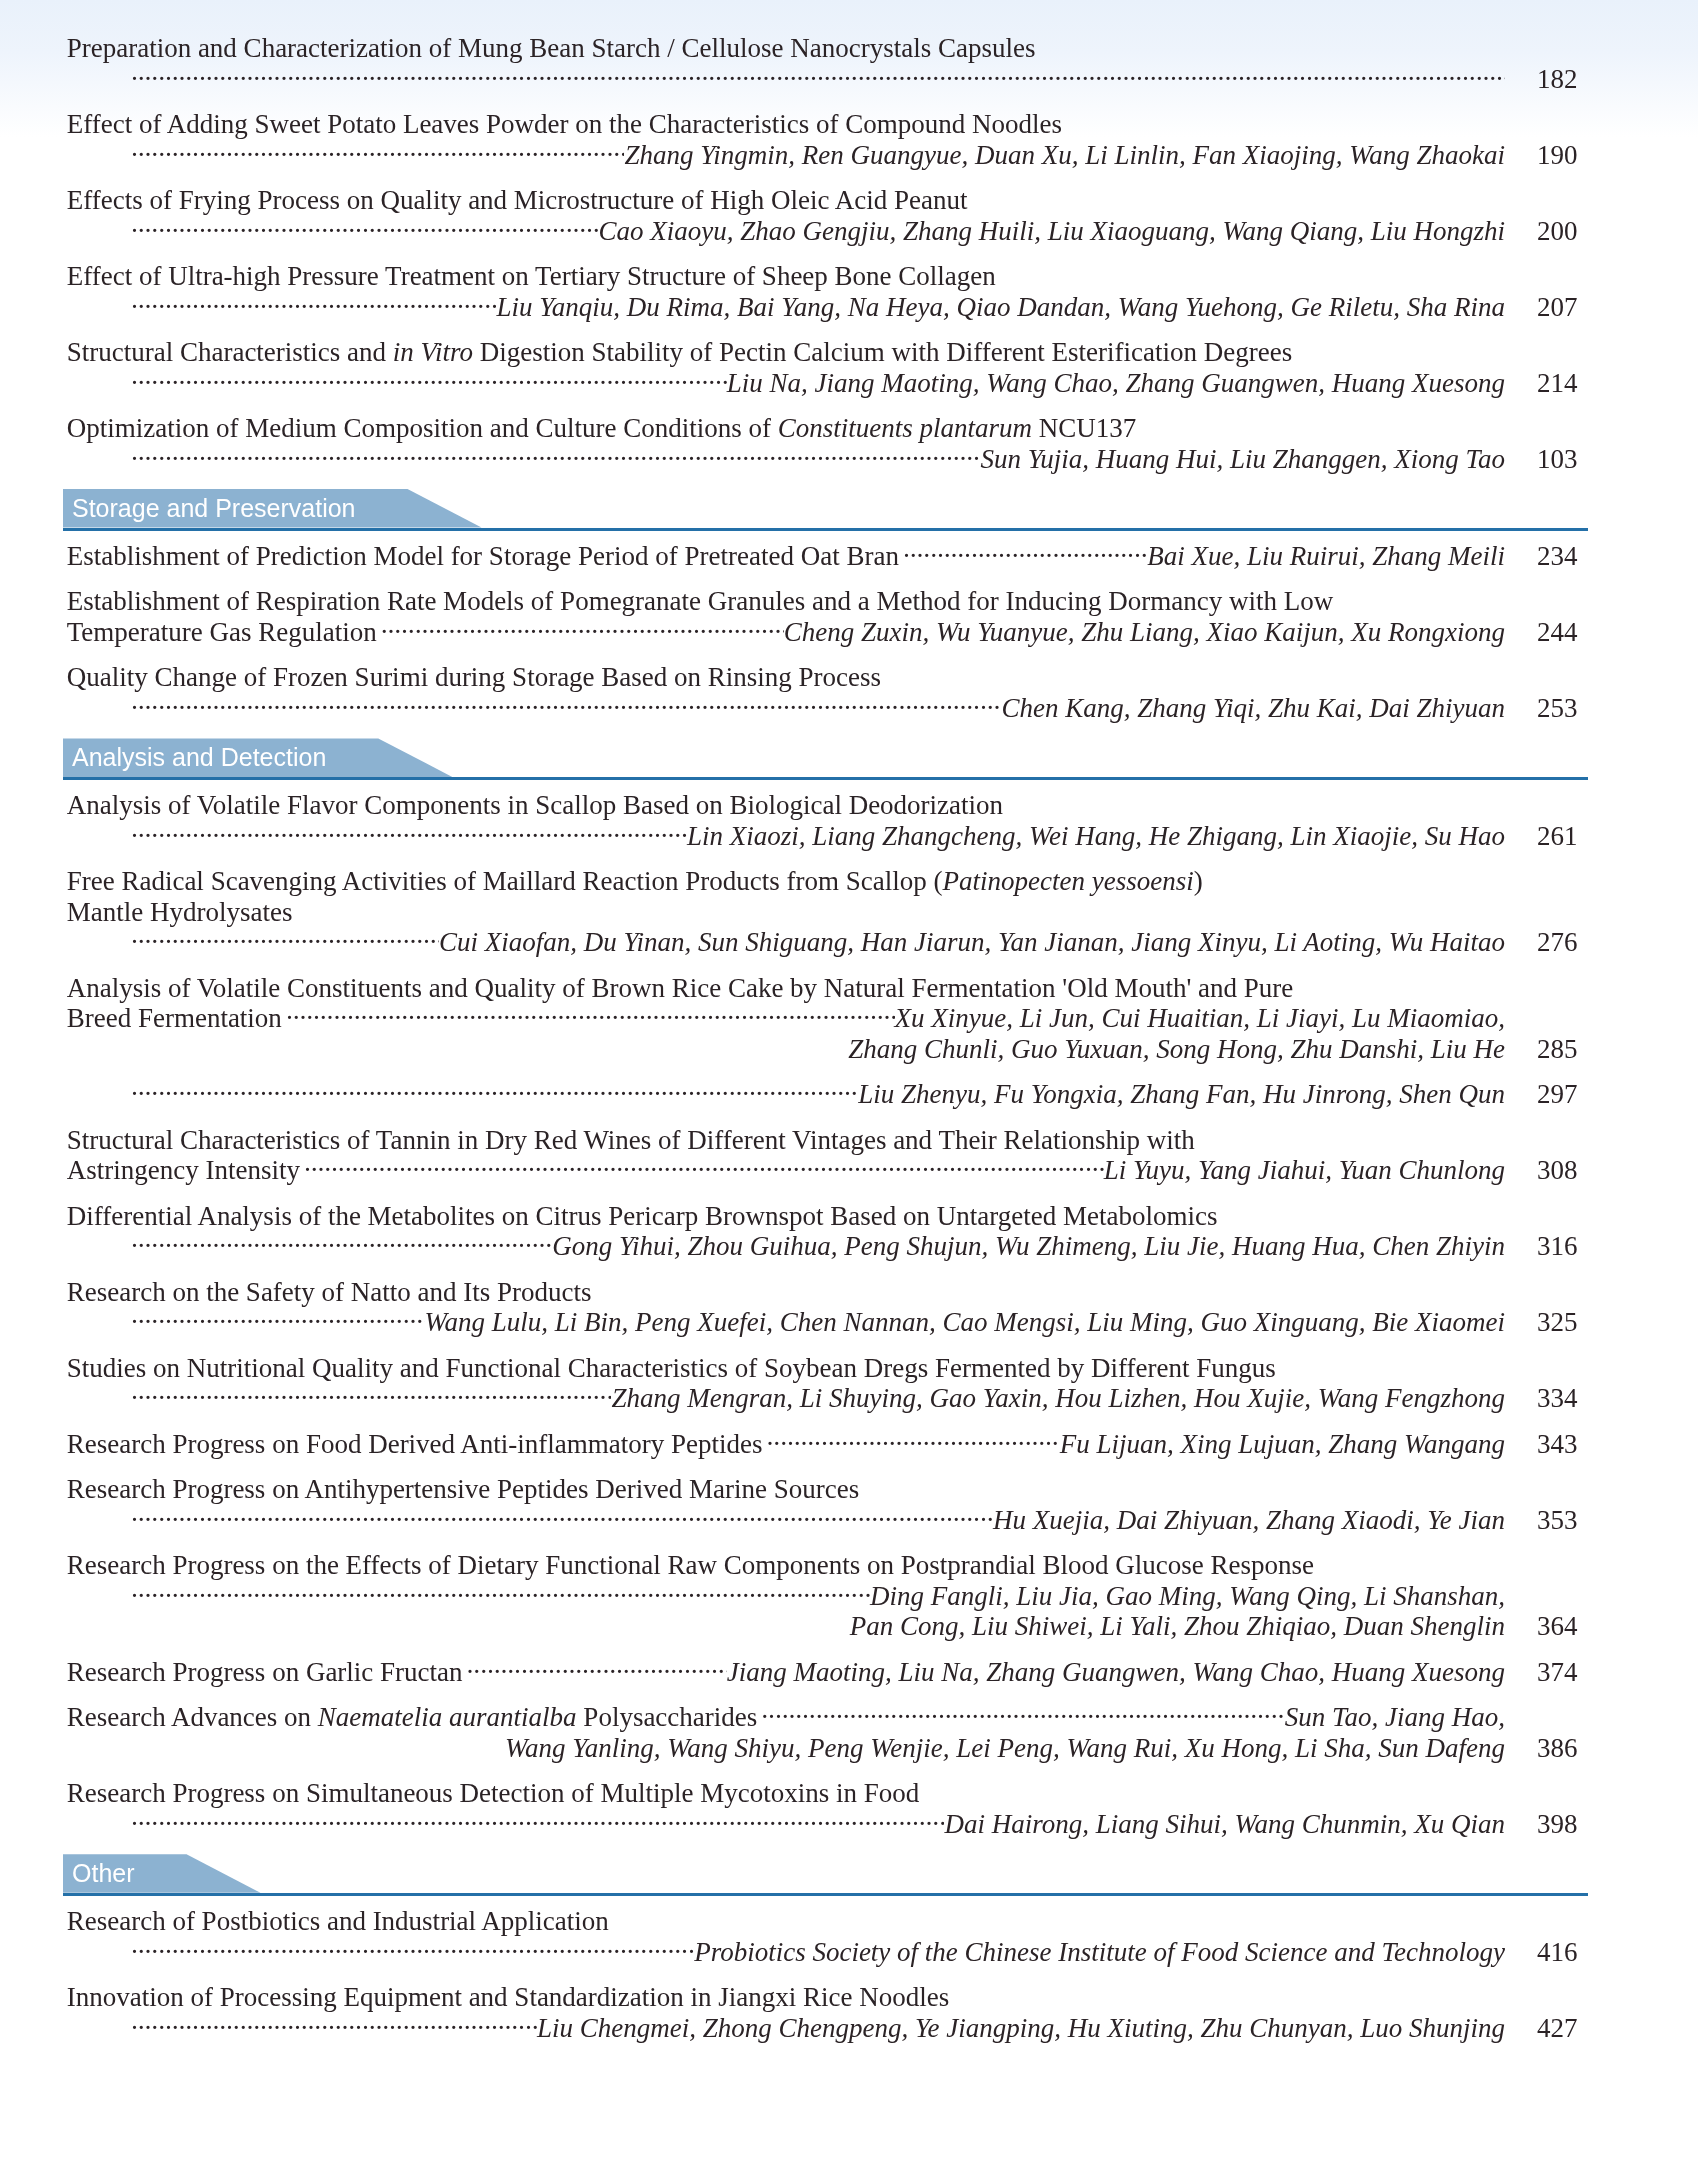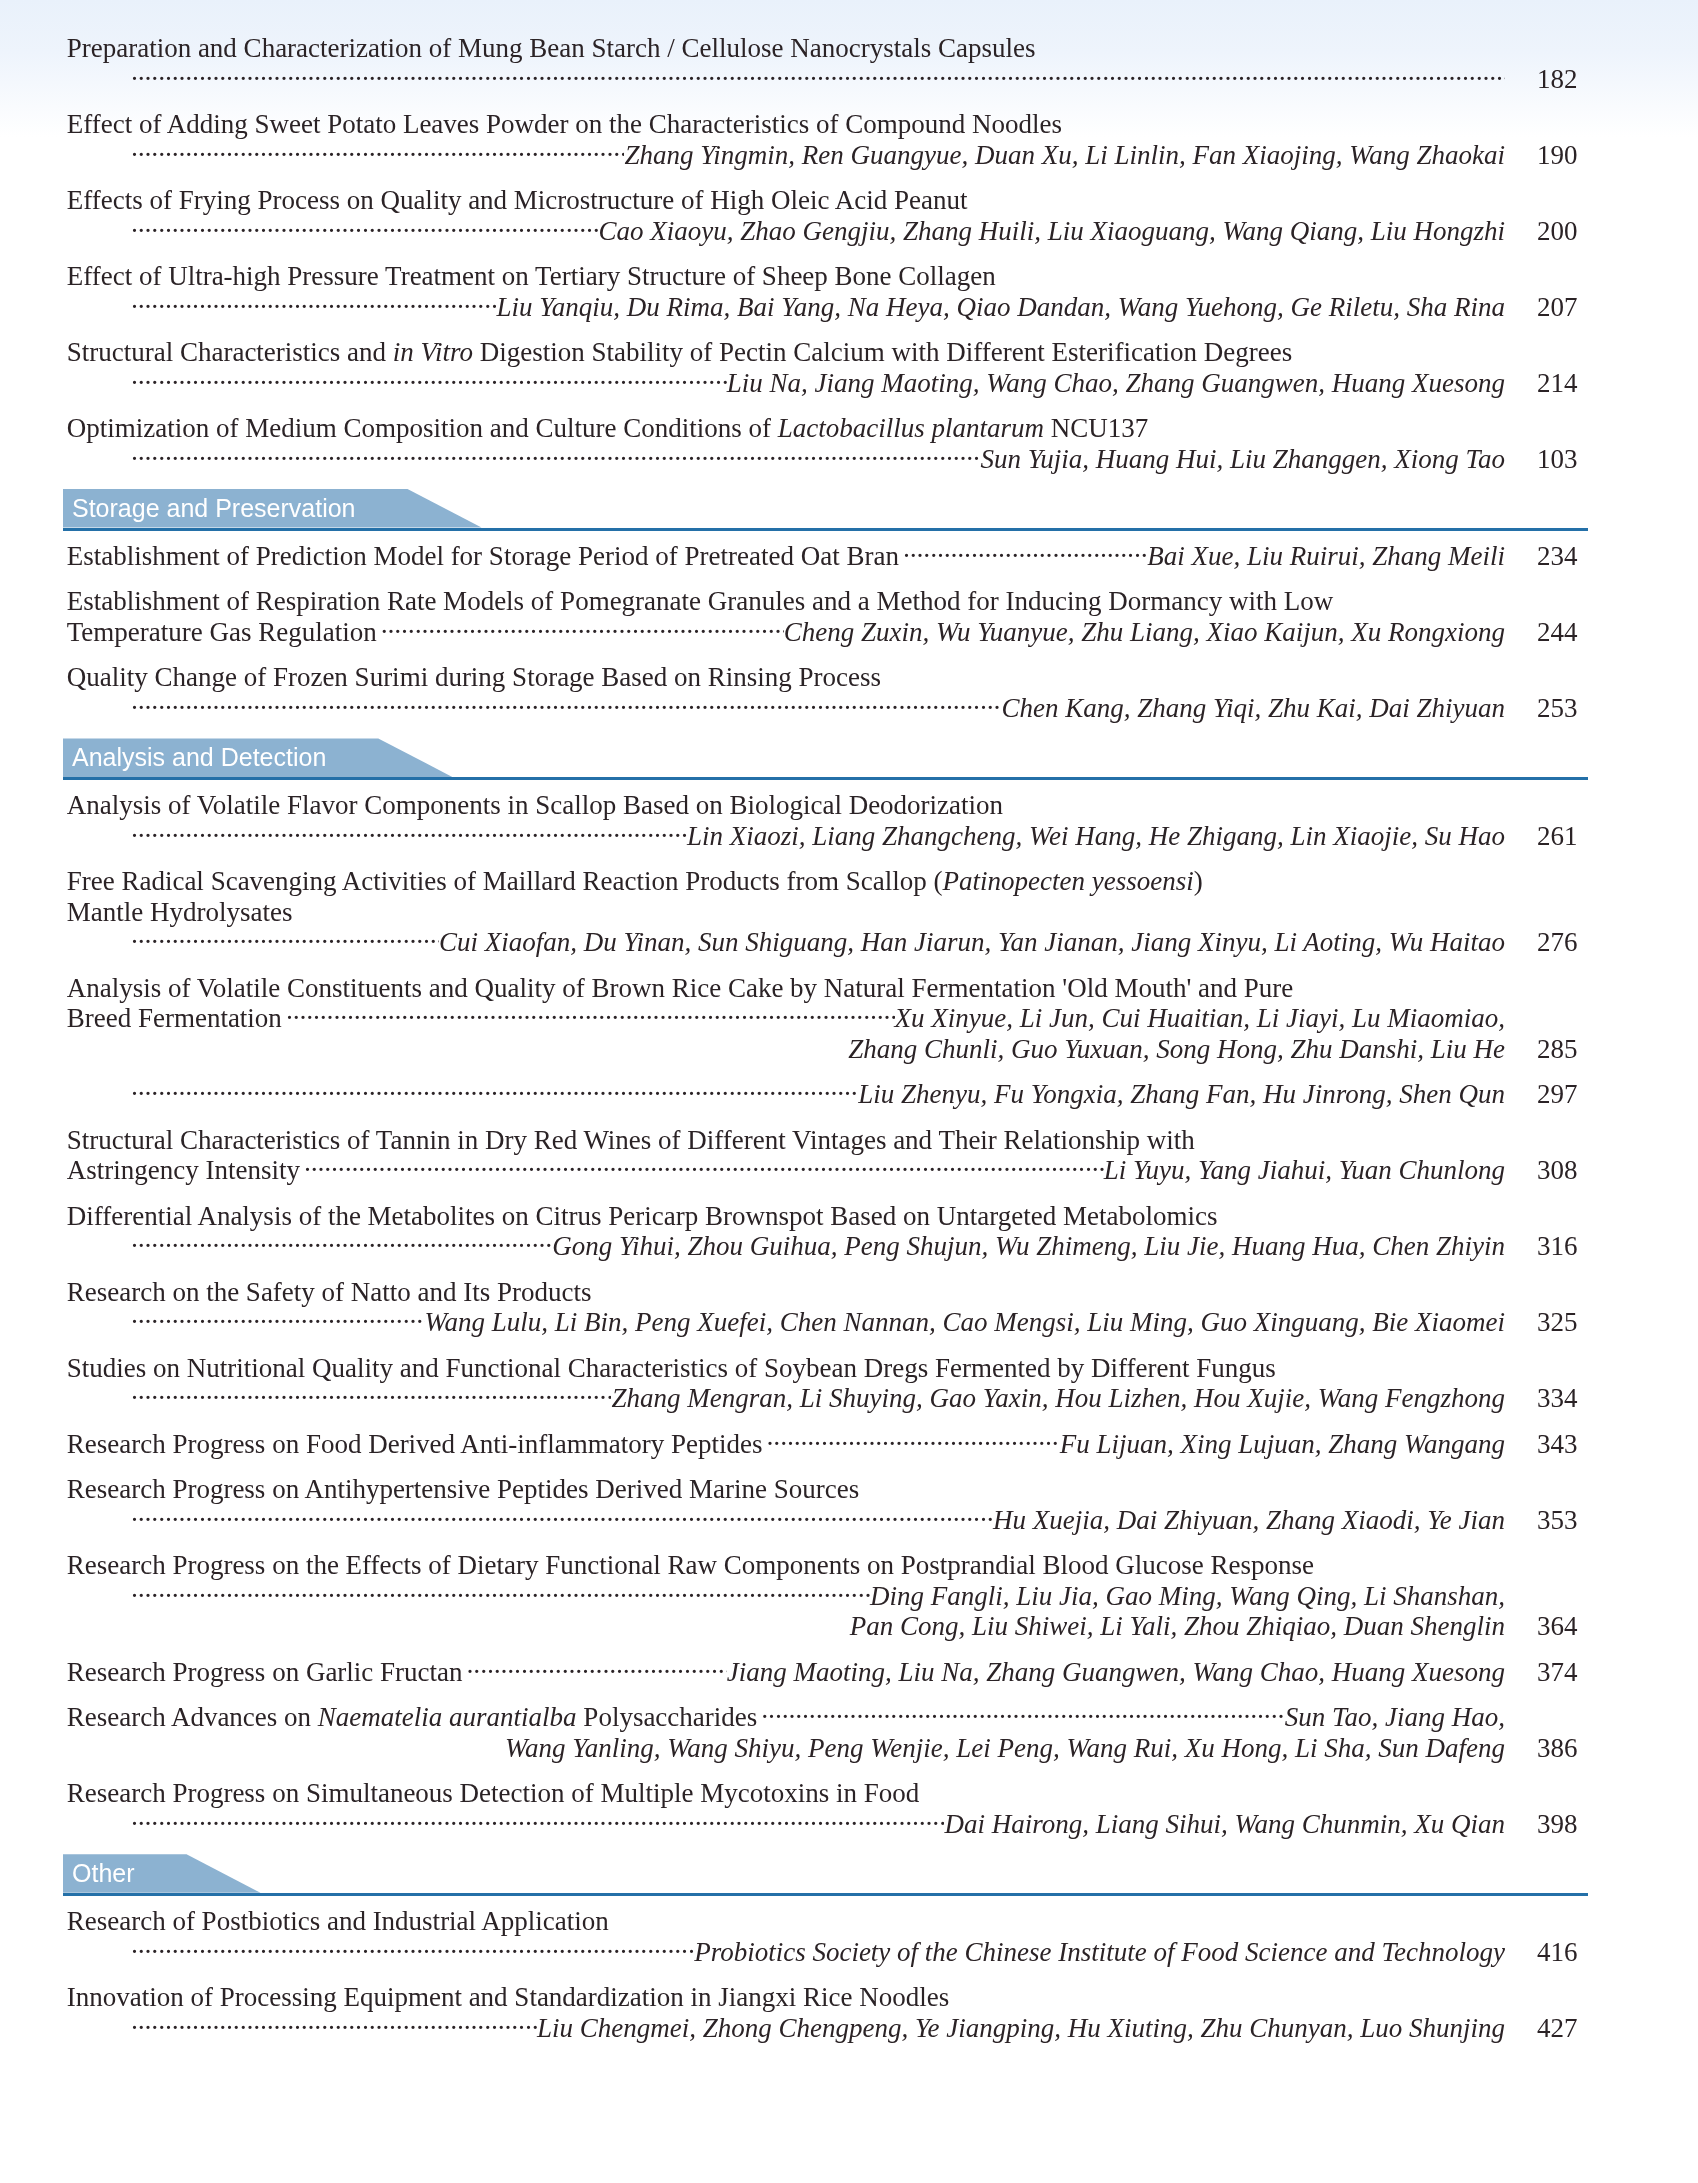--- a/index.html
+++ b/index.html
@@ -94,21 +94,21 @@
           <span class="tl"><span>Structural Characteristics and </span><em>in Vitro</em><span> Digestion Stability of Pectin Calcium with Different Esterification Degrees</span></span>
         </div>
         <div class="line">
           <span class="lead indent">····················································································································································································································································································································································</span>
           <span class="au">Liu Na, Jiang Maoting, Wang Chao, Zhang Guangwen, Huang Xuesong</span>
           <span class="pg">214</span>
         </div>
       </div>
       <div class="entry">
         <div class="line">
-          <span class="tl"><span>Optimization of Medium Composition and Culture Conditions of </span><em>Lactobacillus plantarum</em><span> NCU137</span></span>
+          <span class="tl"><span>Optimization of Medium Composition and Culture Conditions of </span><em>Constituents plantarum</em><span> NCU137</span></span>
         </div>
         <div class="line">
           <span class="lead indent">····················································································································································································································································································································································</span>
           <span class="au">Sun Yujia, Huang Hui, Liu Zhanggen, Xiong Tao</span>
           <span class="pg">103</span>
         </div>
       </div>
     </section>
     <section>
       <div class="banner-wrap"><div class="banner">Storage and Preservation</div></div>

